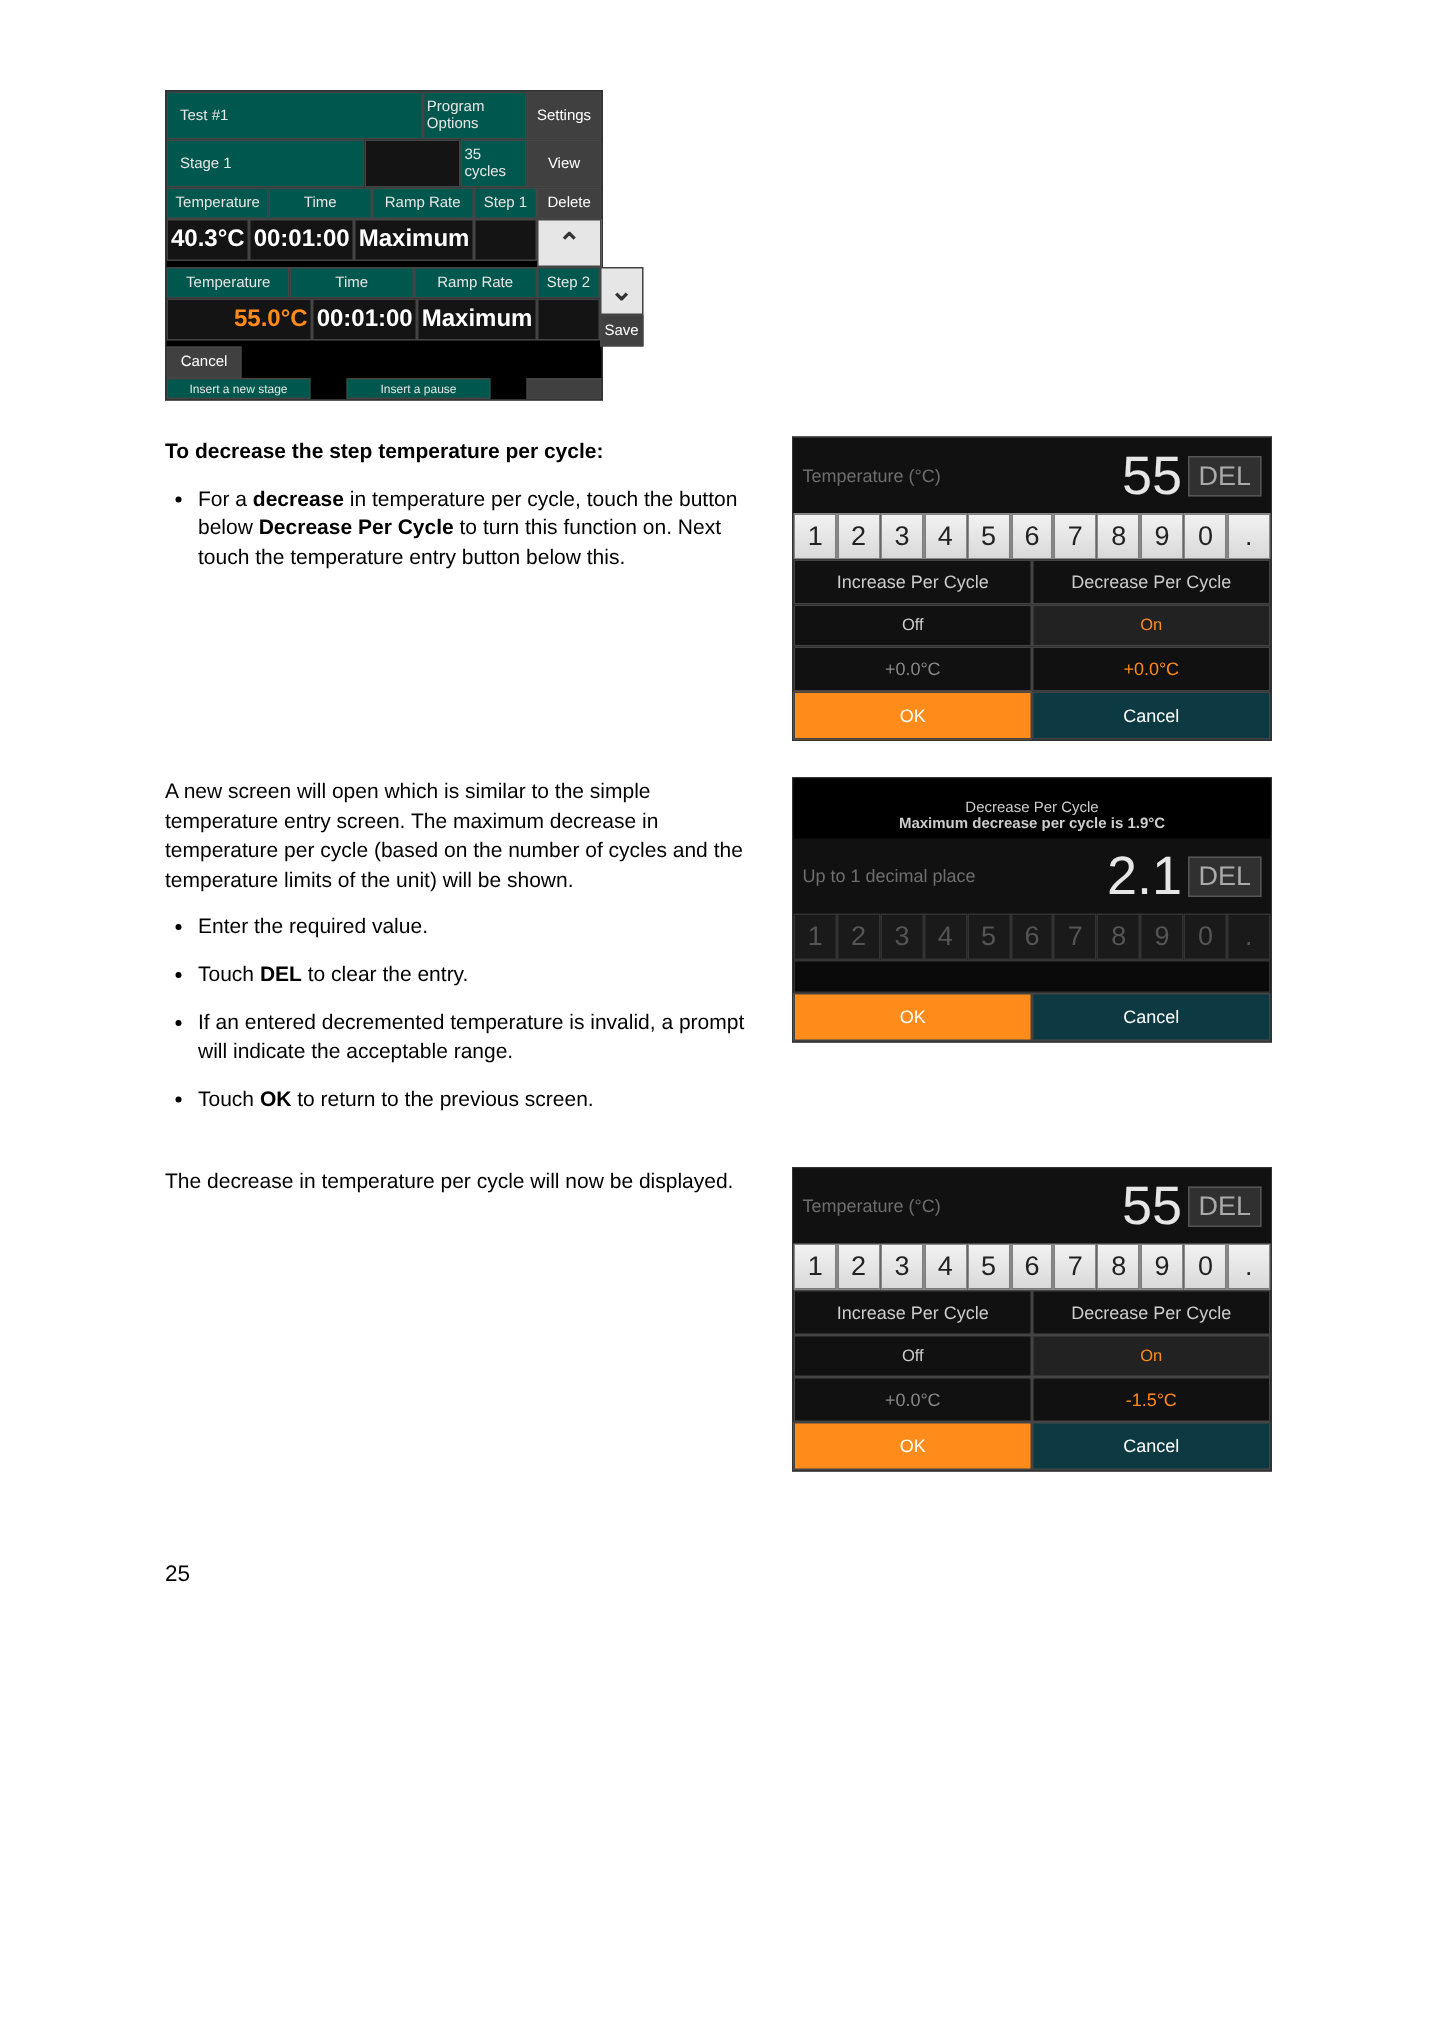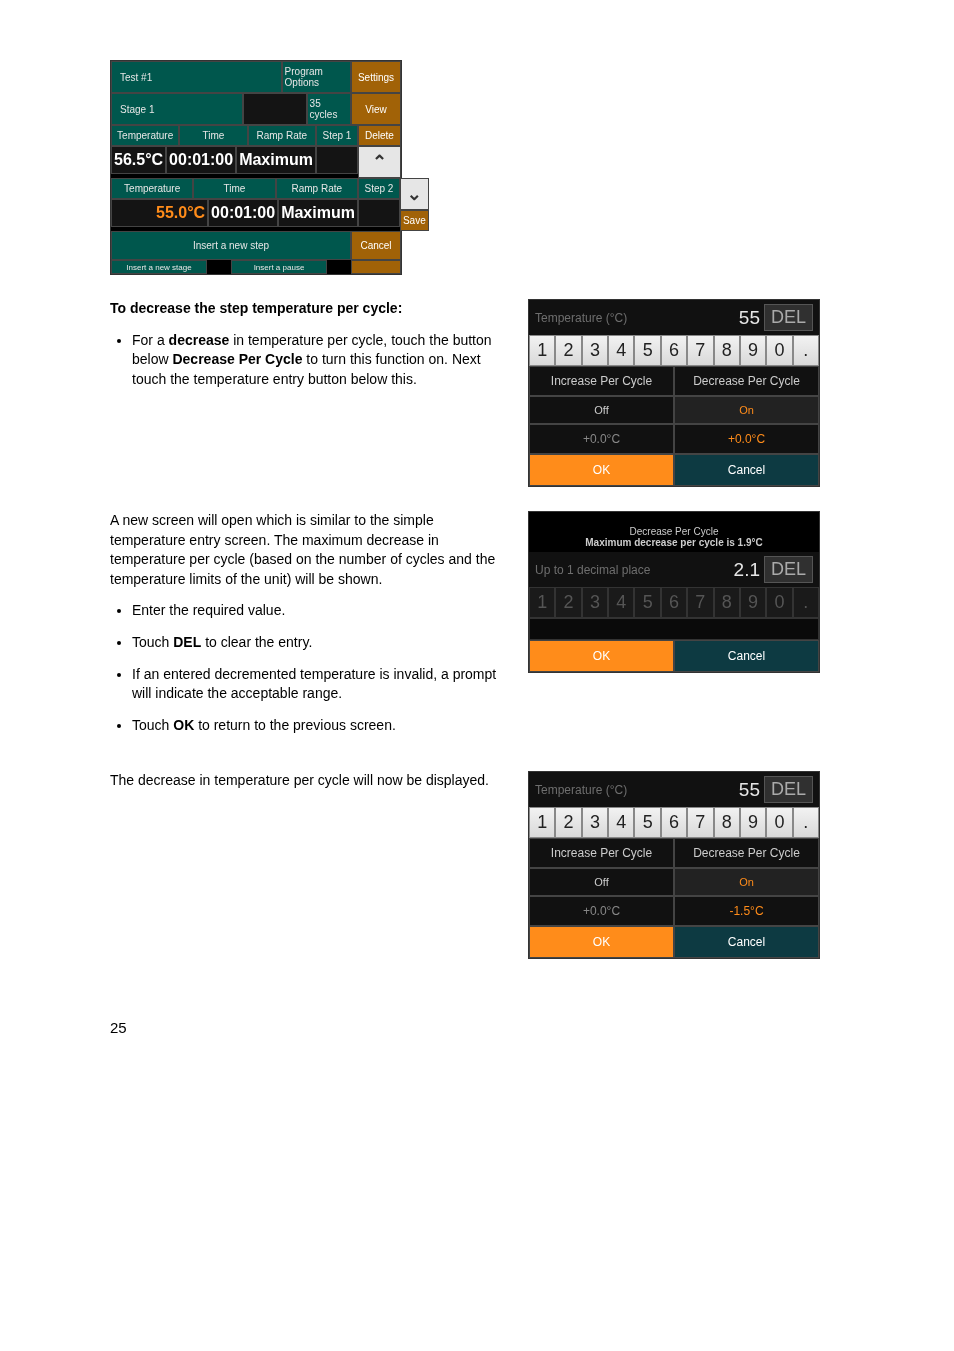--- a/index.html
+++ b/index.html
@@ -13,32 +13,32 @@
   .left ul { list-style: disc; padding-left: 22px; }
   .left ul li { margin-bottom: 12px; }
   .page-num { margin-top: 60px; font-size: 15px; }
 
   
   .device { background: #000; border: 1px solid #333; font-size: 10px; width: 292px; }
   .device .bar { display: flex; }
   .device .cell { border: 1px solid #444; background: #1a1a1a; color: #c8c8c8; display: flex; align-items: center; justify-content: center; padding: 4px 2px; }
   .device .teal { background: #00574d; color: #e6e6e6; }
   .device .dark { background: #141414; }
-  .device .red { background: #a16207; color: #fff; }
+  .device .red { background: #404040; color: #fff; }
   .device .white { background: #e6e6e6; color: #333; }
   .device .val-big { font-size: 16px; font-weight: bold; color: #fff; }
   .device .orange-text { color: #ff8c1a; padding-left: 44px; }
   .device .arrow { font-size: 18px; font-weight: bold; }
   .device .wide { justify-content: flex-start; padding-left: 8px; }
 
   
-  .kp { width: 292px; background: #000; border: 1px solid #333; font-size: 11px; }
+  .kp { width: 320px; background: #000; border: 1px solid #333; font-size: 11px; }
   .kp .disp { display: flex; align-items: center; background: #111; padding: 4px 6px; }
   .kp .disp-label { color: #6e6e6e; flex: 1; font-size: 12px; }
-  .kp .disp-val { color: #e6e6e6; font-size: 19px; font-family: "Arial Narrow", Arial, sans-serif; margin-right: 4px; }
+  .kp .disp-val { color: #e6e6e6; font-size: 36px; font-family: "Arial Narrow", Arial, sans-serif; margin-right: 4px; }
   .kp .del { background: #303030; color: #aaa; font-size: 18px; padding: 2px 6px; border: 1px solid #555; }
   .kp .keys { display: grid; grid-template-columns: repeat(11, 1fr); }
   .kp .key { border: 1px solid #888; background: linear-gradient(#f2f2f2,#d9d9d9); color: #222; text-align: center; padding: 4px 0; font-size: 18px; }
   .kp .key.dim { background: #1a1a1a; color: #555; border-color: #333; }
   .kp .half { display: grid; grid-template-columns: 1fr 1fr; }
   .kp .half > div { border: 1px solid #444; padding: 7px 0; text-align: center; }
   .kp .hbtn { background: #111; color: #ccc; }
   .kp .hbtn.on { background: #222; color: #ff8c1a; }
   .kp .val-cell { background: #111; color: #888; font-size: 12px; }
   .kp .val-cell.on { color: #ff8c1a; }
@@ -71,21 +71,21 @@
 
         <div class="bar">
           <div style="flex:1; display:flex; flex-direction:column;">
             <div class="bar">
               <div class="cell teal" style="flex:1">Temperature</div>
               <div class="cell teal" style="flex:1">Time</div>
               <div class="cell teal" style="flex:1">Ramp Rate</div>
               <div class="cell teal" style="width:42px">Step 1</div>
             </div>
             <div class="bar">
-              <div class="cell dark val-big" style="flex:1">56.5°C</div>
+              <div class="cell dark val-big" style="flex:1">40.3°C</div>
               <div class="cell dark val-big" style="flex:1">00:01:00</div>
               <div class="cell dark val-big" style="flex:1">Maximum</div>
               <div class="cell dark" style="width:42px"></div>
             </div>
           </div>
           <div style="width:50px; display:flex; flex-direction:column;">
             <div class="cell red" style="flex:1">Delete</div>
             <div class="cell white arrow" style="flex:1">⌃</div>
           </div>
         </div>
@@ -104,21 +104,20 @@
               <div class="cell dark val-big" style="flex:1">Maximum</div>
               <div class="cell dark" style="width:42px"></div>
             </div>
           </div>
           <div style="width:50px; display:flex; flex-direction:column;">
             <div class="cell white arrow" style="flex:1">⌄</div>
             <div class="cell red" style="flex:1">Save</div>
           </div>
         </div>
         <div class="bar">
-          <div class="cell teal" style="flex:1; padding:8px 0">Insert a new step</div>
           <div class="cell red" style="width:50px">Cancel</div>
         </div>
         <div class="bar" style="height:14px;gap:24px;">
           <div class="cell teal" style="flex:1;font-size:8px">Insert a new stage</div>
           <div class="cell teal" style="flex:1;font-size:8px">Insert a pause</div>
           <div class="cell red" style="width:50px"></div>
         </div>
       </div>
     </div>
   </div>

